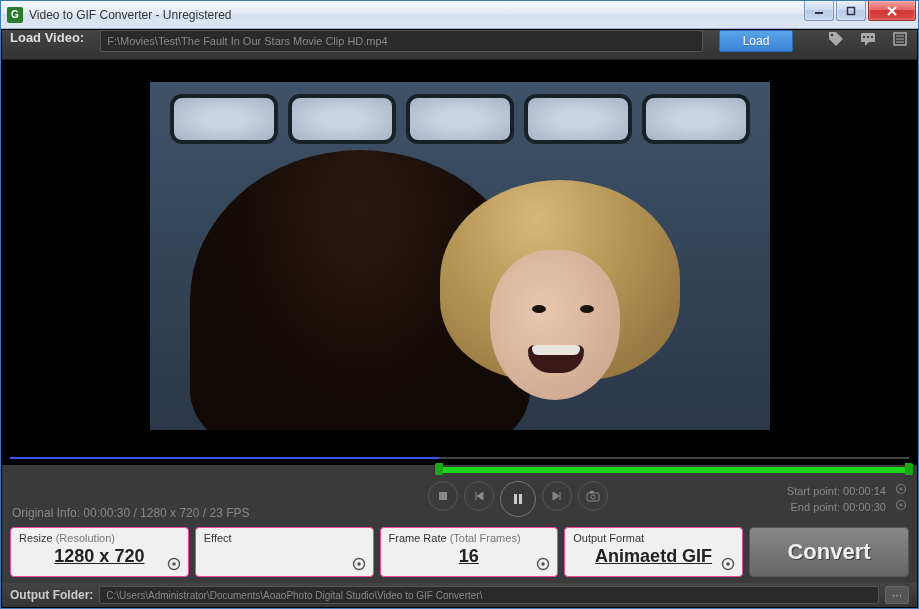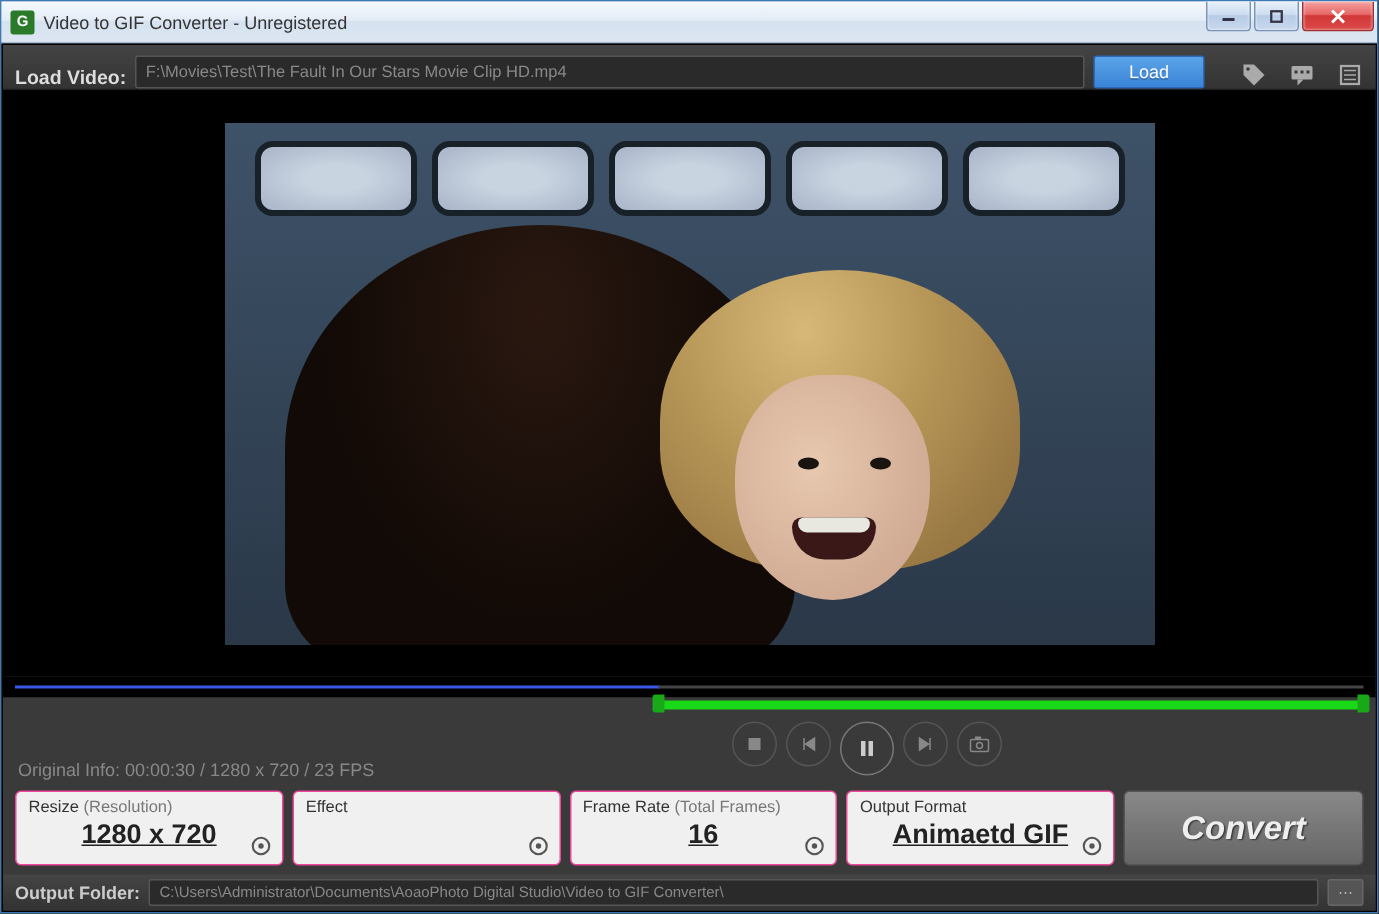--- a/index.html
+++ b/index.html
@@ -46,24 +46,24 @@
   
   .app-body {
     flex: 1;
     background: #3a3a3a;
     display: flex; flex-direction: column;
     border: 1px solid #000;
   }
   
   .load-bar {
     height: 30px;
-    display: flex; align-items: flex-end;
+    display: flex; align-items: flex-start;
     padding: 0 8px;
     background: linear-gradient(to bottom, #444, #333);
-    gap: 6px;
+    gap: 16px;
     border-bottom: 1px solid #222;
   }
   .load-label { color: #ddd; font-size: 13px; font-weight: bold; }
   .path-input {
     flex: 1;
     height: 22px;
     background: #2a2a2a;
     border: 1px solid #555;
     border-radius: 2px;
     color: #888;
@@ -201,21 +201,20 @@
     position:absolute; right:6px; bottom:4px; width:16px; height:16px;
     color:#555; cursor:pointer;
   }
   .convert-btn {
     width: 160px;
     background: linear-gradient(to bottom, #888, #666);
     border: 1px solid #555;
     border-radius: 4px;
     color: #eee;
     font-size: 22px;
-    font-style: italic;
     font-weight: bold;
     cursor: pointer;
     text-shadow: 1px 1px 1px rgba(0,0,0,0.5);
   }
   
   .output-bar {
     height: 24px;
     display:flex; align-items:center;
     padding: 0 8px;
     background: linear-gradient(to bottom, #444, #333);
@@ -350,20 +349,42 @@
             </svg>
           </div>
         <div class="tbtn">
             <svg width="14" height="12">
               <rect x="1" y="3" width="12" height="8" rx="1" fill="none" stroke="currentColor"></rect>
               <circle cx="7" cy="7" r="2" fill="none" stroke="currentColor"></circle>
               <rect x="4" y="1" width="4" height="2" fill="currentColor"></rect>
             </svg>
           </div>
       </div>
+      <div class="points">
+        <div>
+          <span>Start point:</span>
+          <span>00:00:14</span>
+          <span class="gear">
+            <svg width="12" height="12" viewBox="0 0 12 12">
+                <circle cx="6" cy="6" r="4.5" fill="none" stroke="currentColor" stroke-width="1.2"></circle>
+                <circle cx="6" cy="6" r="1.4" fill="currentColor"></circle>
+              </svg>
+          </span>
+        </div>
+        <div>
+          <span>End point:</span>
+          <span>00:00:30</span>
+          <span class="gear">
+            <svg width="12" height="12" viewBox="0 0 12 12">
+                <circle cx="6" cy="6" r="4.5" fill="none" stroke="currentColor" stroke-width="1.2"></circle>
+                <circle cx="6" cy="6" r="1.4" fill="currentColor"></circle>
+              </svg>
+          </span>
+        </div>
+      </div>
     </div>
 
     <div class="settings-row">
       <div class="setting-card">
         <div class="label"><span>Resize</span> <span class="sub">(Resolution)</span></div>
         <div class="value">1280 x 720</div>
         <span class="gear"><svg width="16" height="16" viewBox="0 0 16 16">
               <circle cx="8" cy="8" r="5.5" fill="none" stroke="currentColor" stroke-width="1.4"></circle>
               <circle cx="8" cy="8" r="1.8" fill="currentColor"></circle>
             </svg></span>

